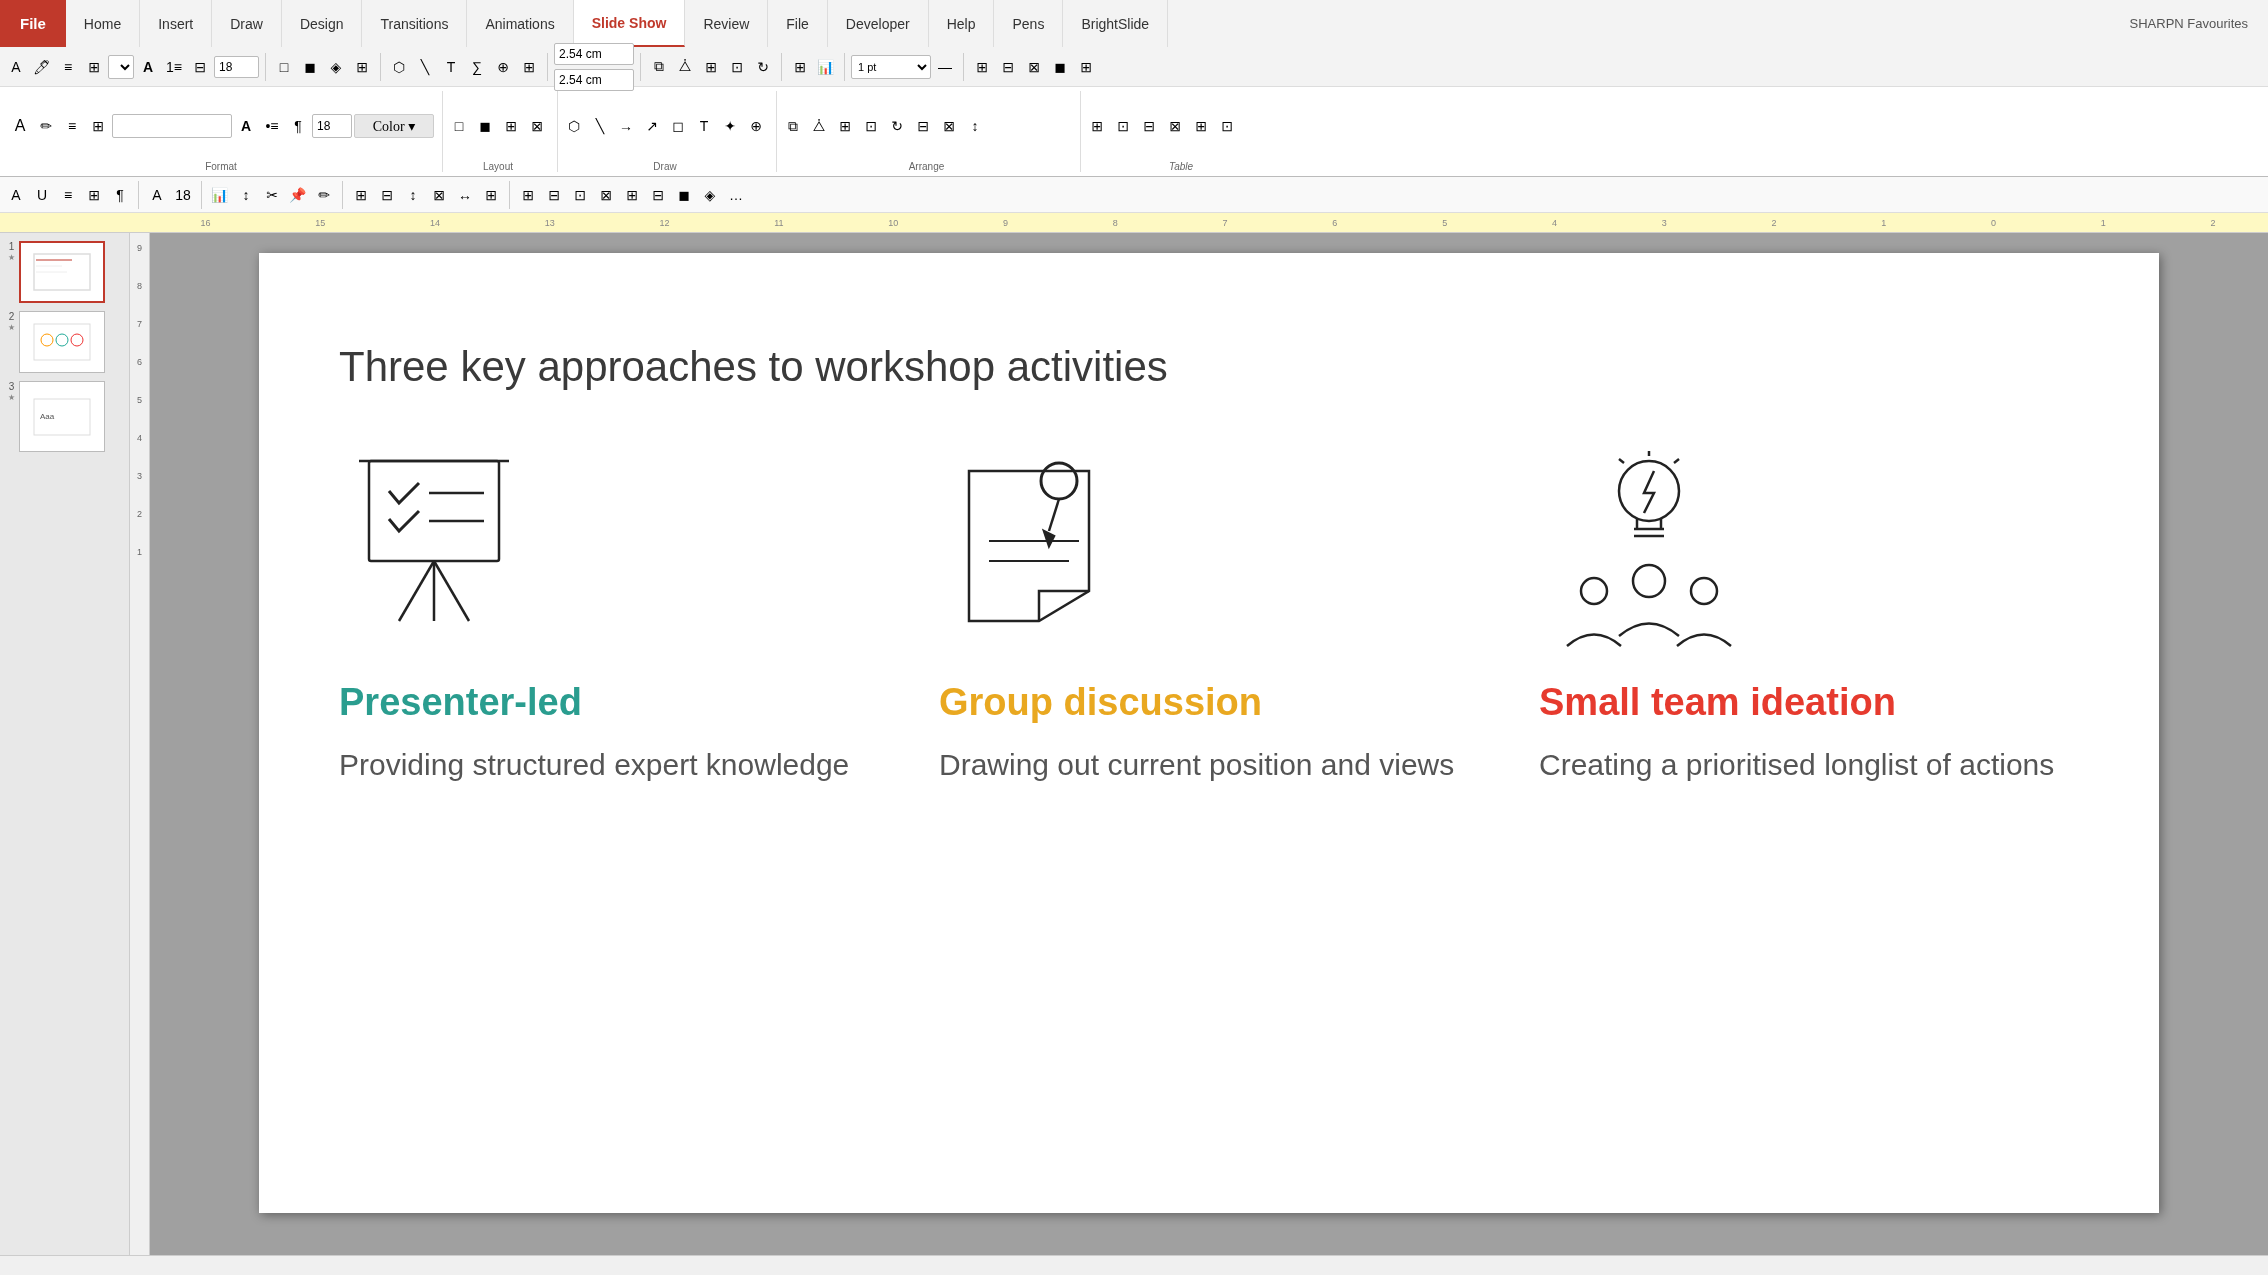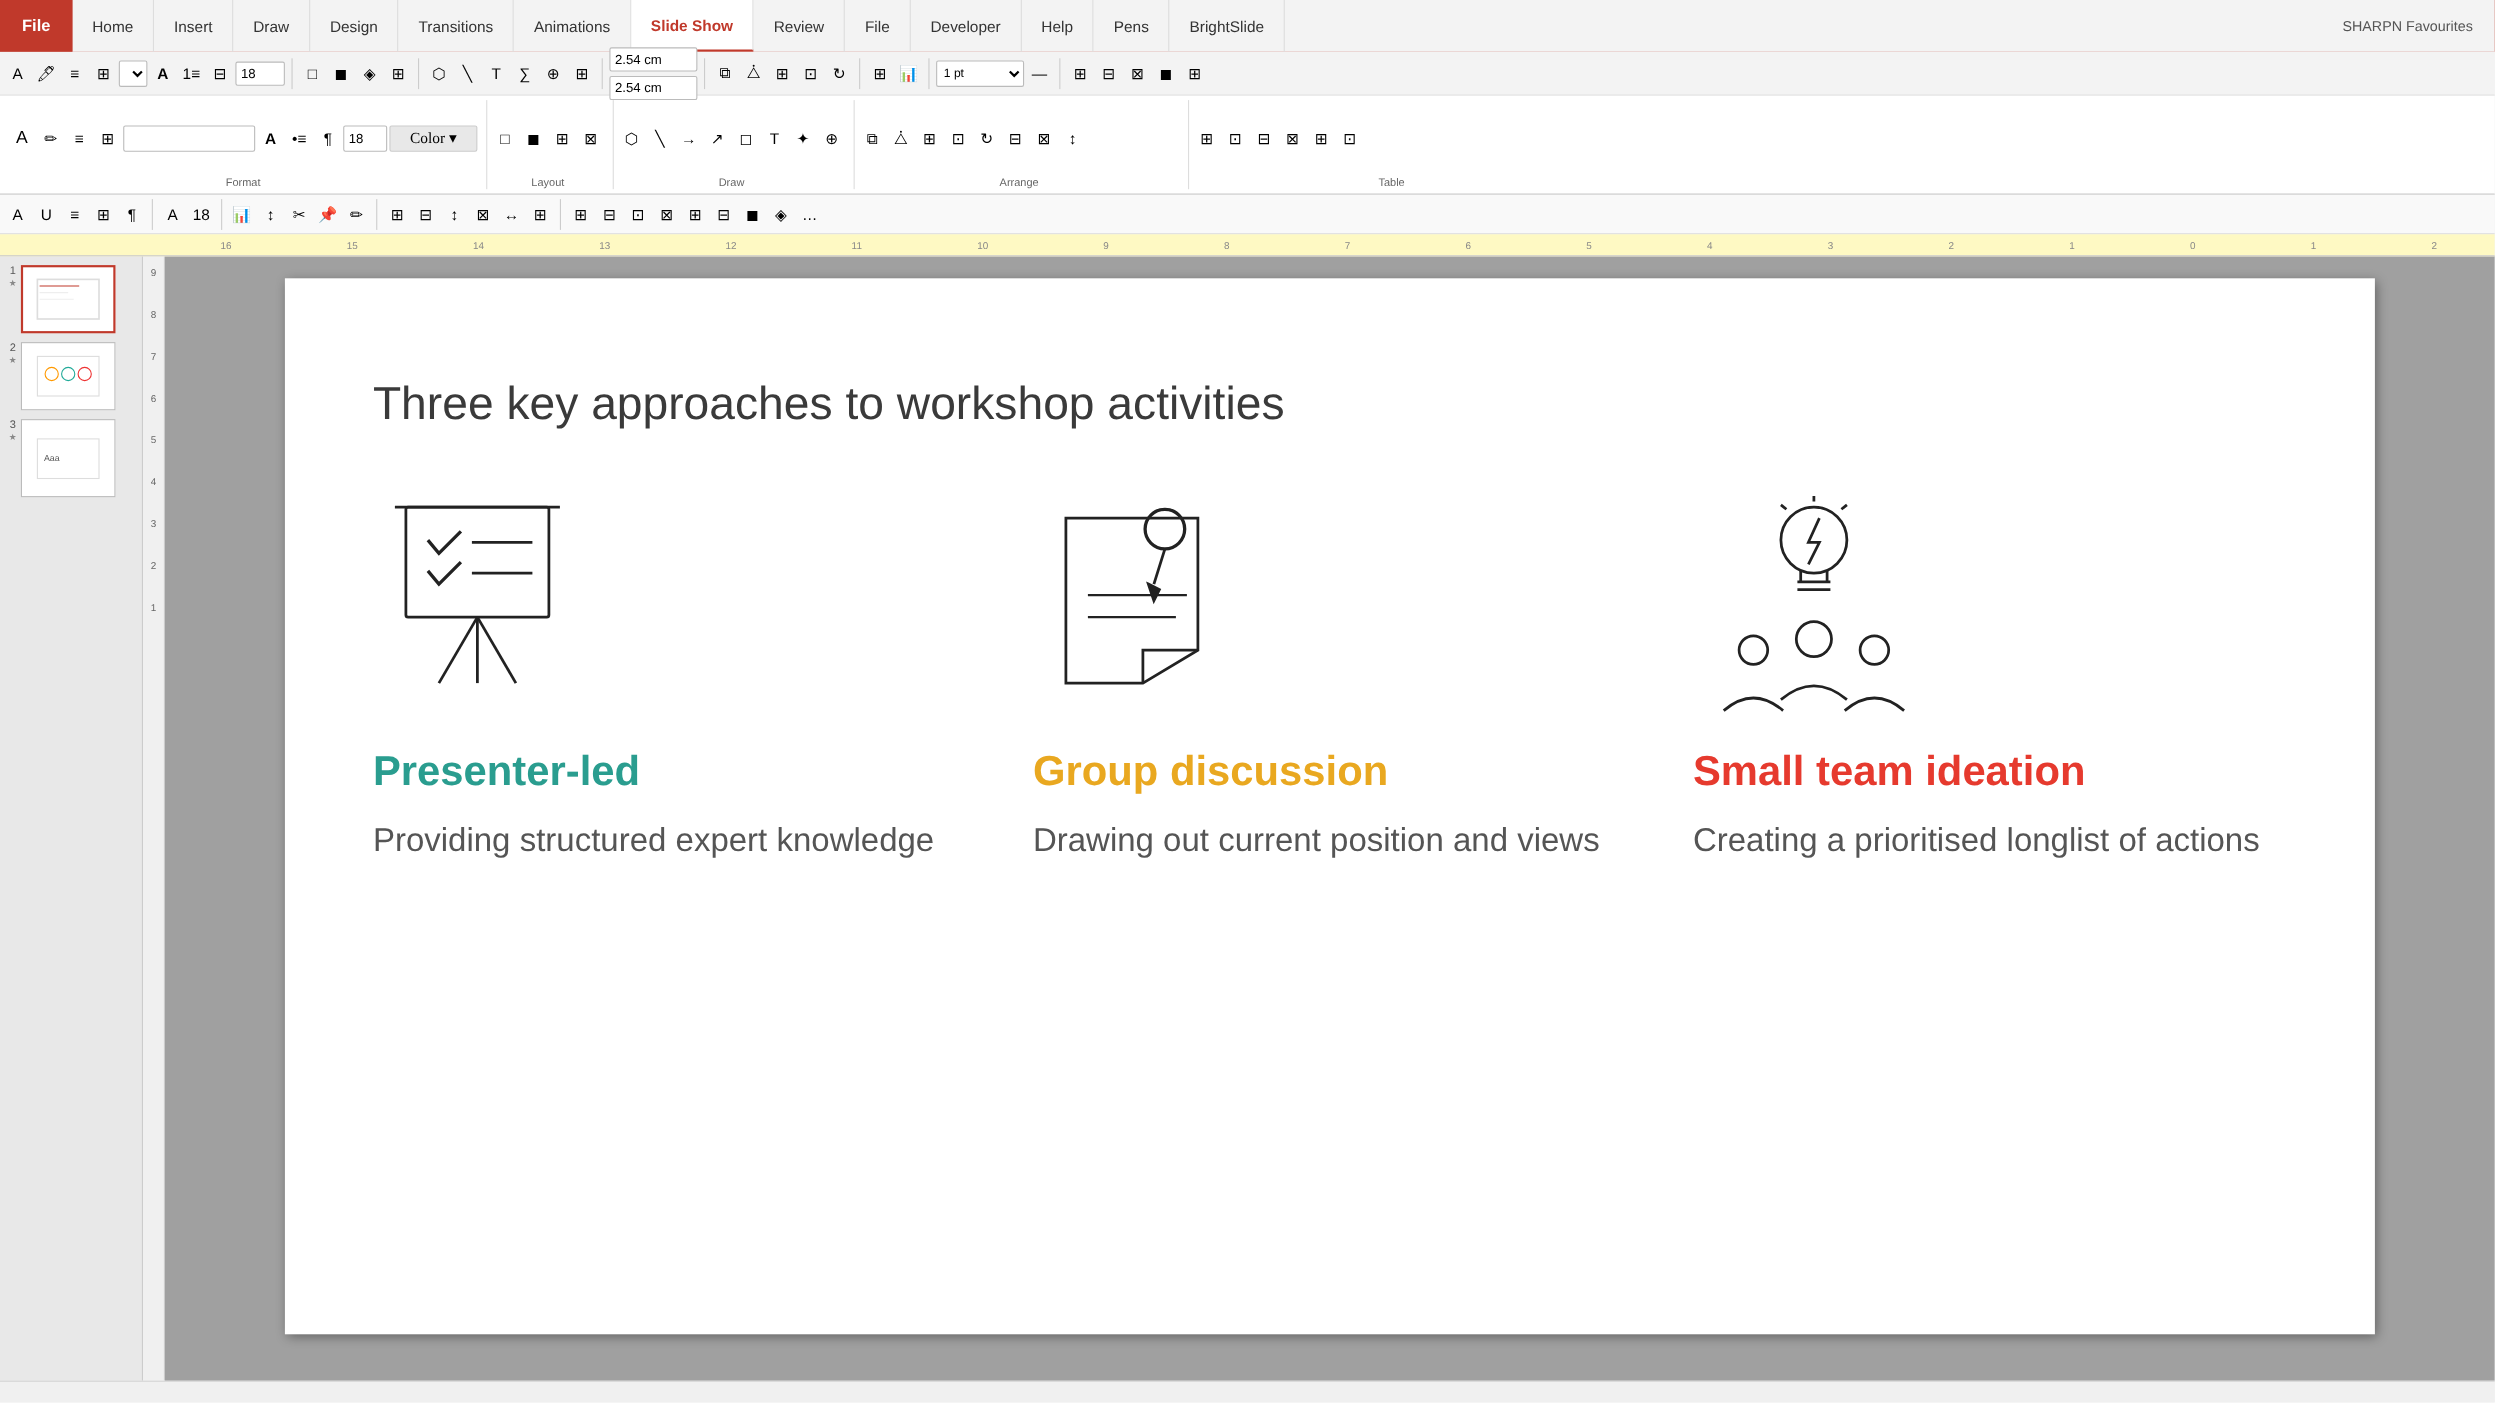--- a/index.html
+++ b/index.html
@@ -362,21 +362,21 @@
 
   <div style="display:flex;flex-direction:column;padding-right:8px;min-width:200px;">
     <div style="display:flex;align-items:center;gap:2px;flex:1;flex-wrap:wrap;">
       <div class="ribbon-icon">⊞</div>
       <div class="ribbon-icon">⊡</div>
       <div class="ribbon-icon">⊟</div>
       <div class="ribbon-icon">⊠</div>
       <div class="ribbon-icon">⊞</div>
       <div class="ribbon-icon">⊡</div>
     </div>
-    <div style="font-size:10px;color:#666;text-align:right;">Table</div>
+    <div style="font-size:10px;color:#666;text-align:center;font-style:italic;">Table</div>
   </div>
 </div>
 
 <div class="toolbar-row2">
   <div class="ribbon-icon">A</div>
   <div class="ribbon-icon">U</div>
   <div class="ribbon-icon">≡</div>
   <div class="ribbon-icon">⊞</div>
   <div class="ribbon-icon">¶</div>
   <div class="ribbon-separator"></div>

